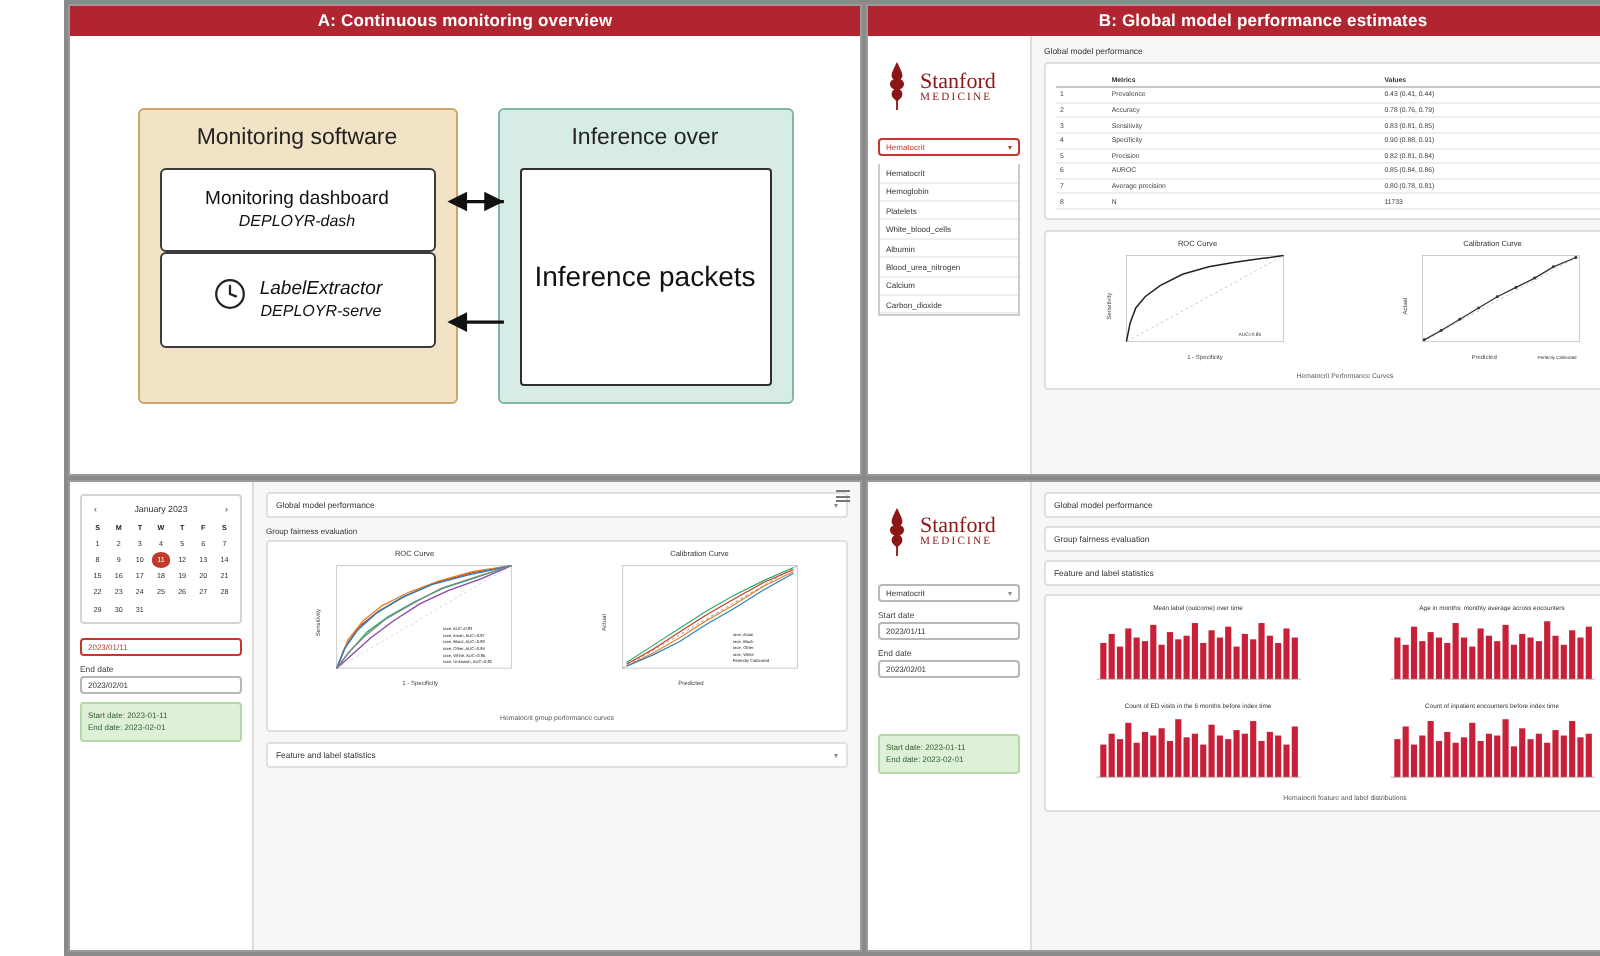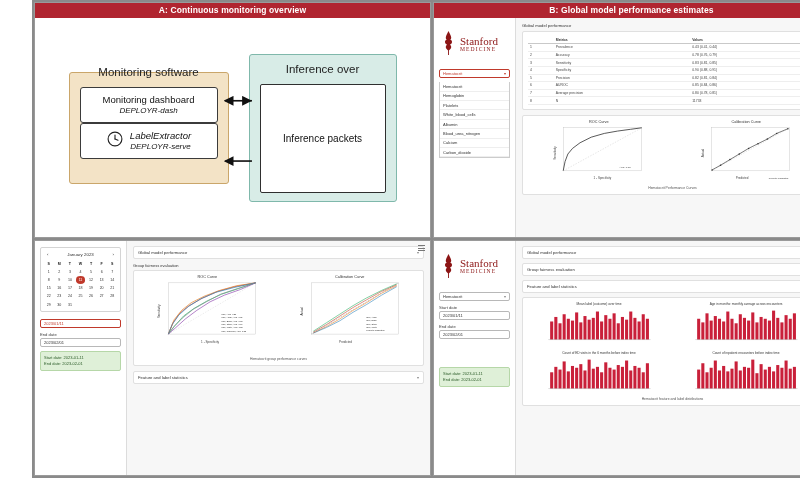--- a/index.html
+++ b/index.html
@@ -57,30 +57,29 @@
     inset: 0;
     padding: 10px 12px;
     box-sizing: border-box;
     display: flex;
     align-items: center;
     justify-content: center;
     gap: 20px;
   }
   .box-monitoring {
     width: 160px;
-    height: 112px;
+    height: 148px;
     background: #f3e3c6;
     border: 1.6px solid #caa66a;
     border-radius: 3px;
     box-sizing: border-box;
     padding: 8px 10px;
     display: flex;
     flex-direction: column;
     align-items: center;
-    justify-content: flex-end;
   }
   .box-inference {
     width: 148px;
     height: 148px;
     background: #d8ece7;
     border: 1.6px solid #7fb8ab;
     border-radius: 3px;
     box-sizing: border-box;
     padding: 8px 10px;
     display: flex;
@@ -128,21 +127,21 @@
     flex: 1;
     background: #ffffff;
     border: 1.6px solid #2f2f2f;
     border-radius: 2px;
     display: flex;
     align-items: center;
     justify-content: center;
     box-sizing: border-box;
   }
   .packet-label {
-    font-size: 10px;
+    font-size: 14px;
     color: #111;
     text-align: center;
   }
   .arrows {
     position: absolute;
     left: 0; top: 0; width: 100%; height: 100%;
     pointer-events: none;
   }
 
   

